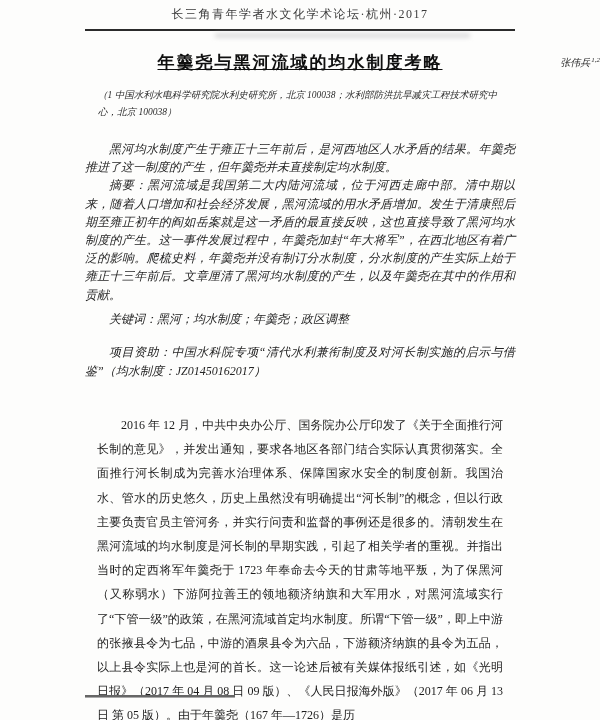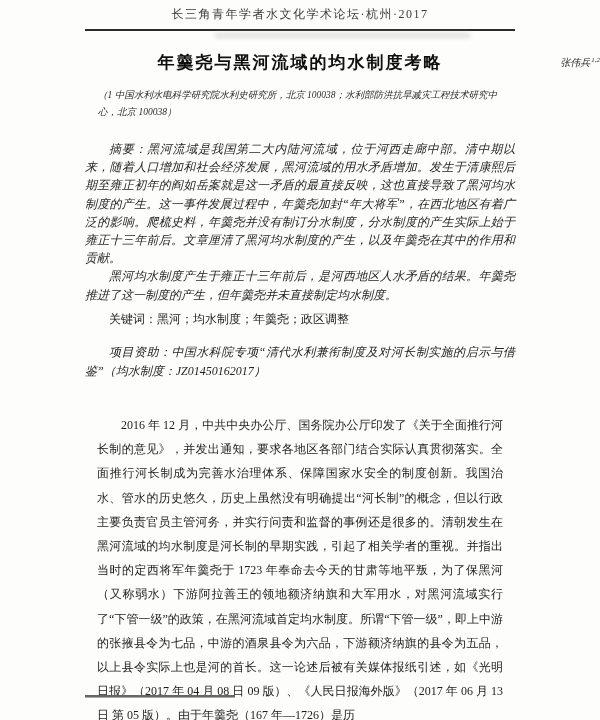--- a/index.html
+++ b/index.html
@@ -36,20 +36,21 @@
     opacity: 0.55;
   }
   .paper-title {
     position: absolute;
     top: 40px; left: 0; right: 0;
     text-align: center;
     font-size: 17px;
     font-weight: bold;
     letter-spacing: 2px;
     color: #0f0f0f;
+    text-decoration: underline;
   }
   .author-line {
     position: absolute;
     top: 56px; left: 0; right: 0;
     text-align: right;
     font-size: 10px;
     font-style: italic;
     color: #2a2a2a;
   }
   .author-line sup { font-size: 7px; margin-left: 1px; }
@@ -72,20 +73,21 @@
     text-align: justify;
     font-style: italic;
     color: #242424;
   }
   .abstract p { margin: 0; text-indent: 2em; }
   .keywords {
     position: absolute;
     top: 311px; left: 85px;
     width: 430px;
     font-size: 12px;
+    font-style: italic;
     text-indent: 2em;
     color: #242424;
   }
   .funding {
     position: absolute;
     top: 343px; left: 85px;
     width: 430px;
     font-size: 12px;
     line-height: 18.5px;
     text-align: justify;
@@ -123,22 +125,22 @@
 
   <h1 class="paper-title">年羹尧与黑河流域的均水制度考略</h1>
 
   <div class="author-line">
     <span>张伟兵</span><sup>1,2</sup>
   </div>
 
   <div class="affiliation">（1 中国水利水电科学研究院水利史研究所，北京 100038；水利部防洪抗旱减灾工程技术研究中心，北京 100038）</div>
 
   <div class="abstract">
+    <p>黑河均水制度产生于雍正十三年前后，是河西地区人水矛盾的结果。年羹尧推进了这一制度的产生，但年羹尧并未直接制定均水制度。</p>
     <p>摘要：黑河流域是我国第二大内陆河流域，位于河西走廊中部。清中期以来，随着人口增加和社会经济发展，黑河流域的用水矛盾增加。发生于清康熙后期至雍正初年的阎如岳案就是这一矛盾的最直接反映，这也直接导致了黑河均水制度的产生。这一事件发展过程中，年羹尧加封“年大将军”，在西北地区有着广泛的影响。爬梳史料，年羹尧并没有制订分水制度，分水制度的产生实际上始于雍正十三年前后。文章厘清了黑河均水制度的产生，以及年羹尧在其中的作用和贡献。</p>
-    <p>黑河均水制度产生于雍正十三年前后，是河西地区人水矛盾的结果。年羹尧推进了这一制度的产生，但年羹尧并未直接制定均水制度。</p>
   </div>
 
   <div class="keywords">关键词：黑河；均水制度；年羹尧；政区调整</div>
 
   <div class="funding">项目资助：中国水科院专项“清代水利兼衔制度及对河长制实施的启示与借鉴”（均水制度：JZ01450162017）</div>
 
   <div class="body-text">
     <p>2016 年 12 月，中共中央办公厅、国务院办公厅印发了《关于全面推行河长制的意见》，并发出通知，要求各地区各部门结合实际认真贯彻落实。全面推行河长制成为完善水治理体系、保障国家水安全的制度创新。我国治水、管水的历史悠久，历史上虽然没有明确提出“河长制”的概念，但以行政主要负责官员主管河务，并实行问责和监督的事例还是很多的。清朝发生在黑河流域的均水制度是河长制的早期实践，引起了相关学者的重视。并指出当时的定西将军年羹尧于 1723 年奉命去今天的甘肃等地平叛，为了保黑河（又称弱水）下游阿拉善王的领地额济纳旗和大军用水，对黑河流域实行了“下管一级”的政策，在黑河流域首定均水制度。所谓“下管一级”，即上中游的张掖县令为七品，中游的酒泉县令为六品，下游额济纳旗的县令为五品，以上县令实际上也是河的首长。这一论述后被有关媒体报纸引述，如《光明日报》（2017 年 04 月 08 日 09 版）、《人民日报海外版》（2017 年 06 月 13 日 第 05 版）。由于年羹尧（167 年—1726）是历</p>
   </div>
 

